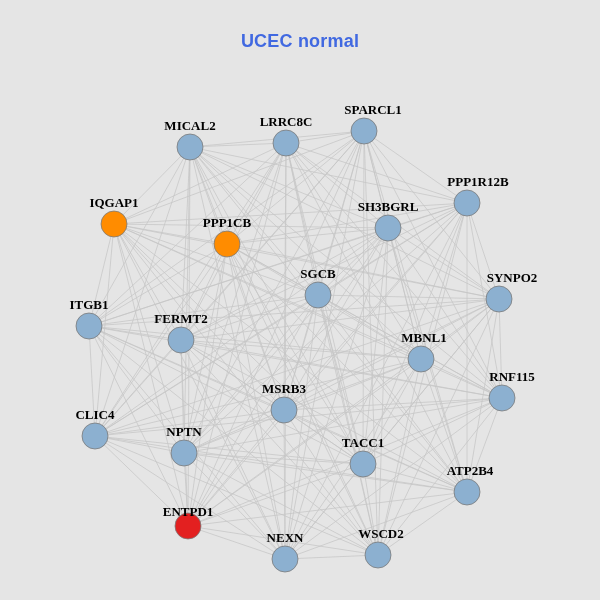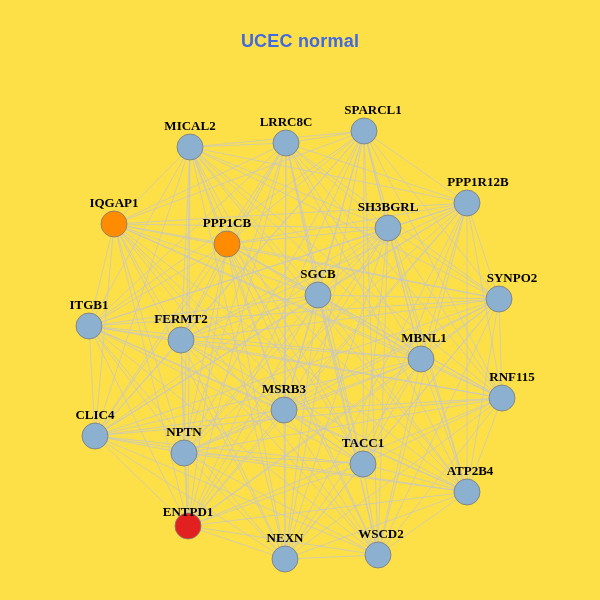--- a/index.html
+++ b/index.html
@@ -4,21 +4,21 @@
 <style>
   html, body {
     margin: 0;
     padding: 0;
     background: #ffffff;
   }
   .canvas {
     position: relative;
     width: 600px;
     height: 600px;
-    background: #fde047;
+    background: #e5e5e5;
     overflow: hidden;
     font-family: "Liberation Sans", sans-serif;
   }
   .plot-title {
     position: absolute;
     top: 31px;
     left: 0;
     width: 600px;
     text-align: center;
     font-family: "Liberation Sans", sans-serif;

